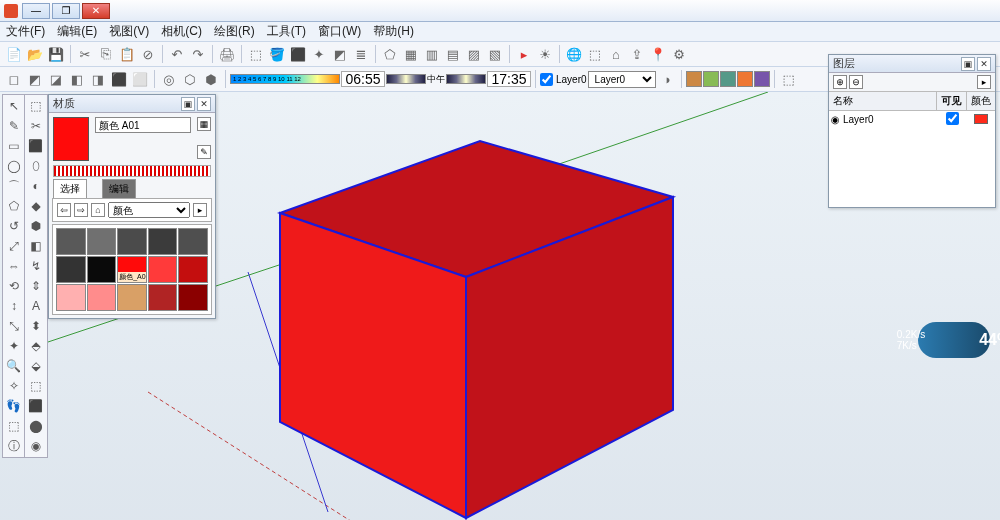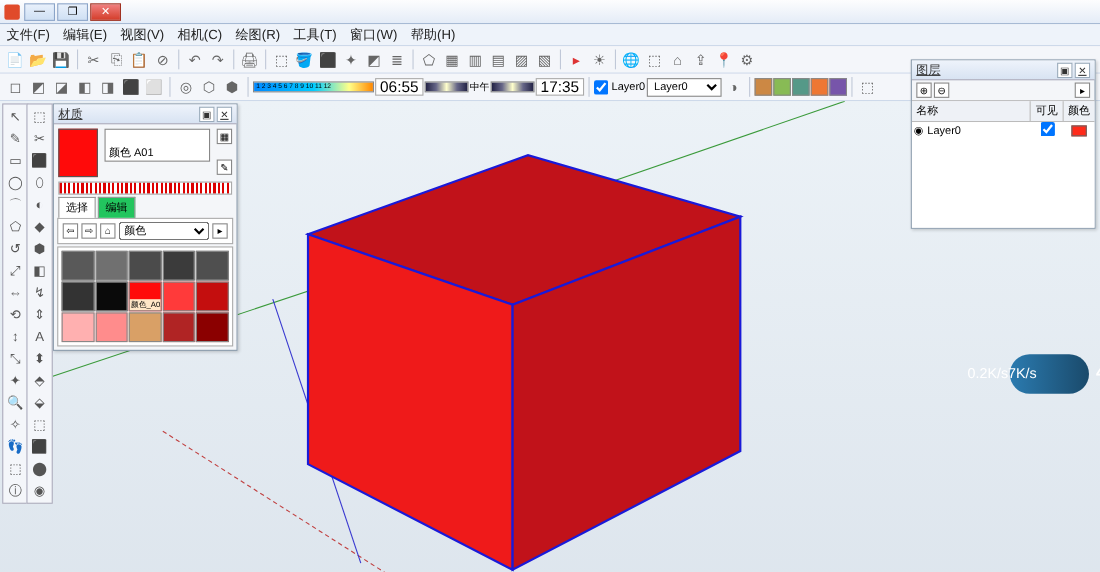--- a/index.html
+++ b/index.html
@@ -35,58 +35,58 @@
     .v-toolbar.left1 { left: 2px; }
     .v-toolbar.left2 { left: 24px; }
     .v-btn { width: 20px; height: 20px; display: flex; align-items: center; justify-content: center; cursor: pointer; font-size: 12px; color: #555; }
     
     
     .viewport { position: absolute; left: 48px; top: 0; right: 0; bottom: 0; }
     .viewport svg { width: 100%; height: 100%; }
     
     
     .panel { position: absolute; background: #f4f6f9; border: 1px solid #8899aa; box-shadow: 1px 1px 3px rgba(0,0,0,0.2); }
-    .panel-title { height: 18px; background: linear-gradient(#eef3fb,#d8e3f2); display: flex; align-items: center; padding: 0 4px; font-size: 11px; color: #333; border-bottom: 1px solid #aab; text-decoration: underline; }
+    .panel-title { height: 18px; background: linear-gradient(#eef3fb,#d8e3f2); display: flex; align-items: center; padding: 0 4px; font-size: 11px; color: #333; border-bottom: 1px solid #aab; }
     .panel-title .spacer { flex: 1; }
     .panel-title .pbtn { width: 14px; height: 14px; border: 1px solid #9ab; font-size: 9px; display: flex; align-items: center; justify-content: center; cursor: pointer; margin-left: 2px; background: #fff; }
     .materials { left: 48px; top: 2px; width: 168px; }
     .mat-preview { display: flex; padding: 4px; gap: 6px; align-items: flex-start; }
     .mat-swatch-big { width: 40px; height: 44px; border: 1px solid #555; }
-    .mat-name-box { width: 96px; height: 16px; border: 1px solid #888; background: #fff; font-size: 10px; padding: 14px 3px; }
+    .mat-name-box { width: 96px; height: 16px; border: 1px solid #888; background: #fff; font-size: 10px; padding: 1px 3px; }
     .mat-tools { display: flex; flex-direction: column; gap: 14px; align-items: center; }
     .mini-btn { width: 14px; height: 14px; border: 1px solid #888; background: #fff; font-size: 9px; display:flex; align-items:center; justify-content:center; cursor:pointer; }
     .mat-wave { height: 12px; background: repeating-linear-gradient(90deg,#d00 0 2px,#fff 2px 4px); margin: 0 4px 2px; border: 1px solid #aaa; }
-    .mat-tabs { display: flex; gap: 2px; padding: 0 4px; font-size: 10px; }
+    .mat-tabs { display: flex; gap: 15px; padding: 0 4px; font-size: 10px; }
     .mat-tab { padding: 2px 6px; border: 1px solid #999; border-bottom: none; background: #fff; cursor: pointer; }
-    .mat-tab.inactive { background: #22c55e; }
+    .mat-tab.inactive { background: #737373; }
     .mat-nav { display: flex; align-items: center; gap: 3px; padding: 3px 4px; background: #fff; border: 1px solid #aaa; margin: 0 3px; }
     .mat-nav select { flex: 1; font-size: 10px; height: 16px; }
     .mat-grid { display: grid; grid-template-columns: repeat(5, 1fr); gap: 1px; padding: 3px; background: #fff; margin: 2px 3px 3px; border: 1px solid #aaa; }
     .mat-cell { aspect-ratio: 1.1; border: 1px solid #888; position: relative; cursor: pointer; }
     .mat-cell .label { position: absolute; bottom: 0; left: 0; right: 0; font-size: 7px; background: rgba(255,255,220,0.9); padding: 0 1px; white-space: nowrap; overflow: hidden; }
     
     
     .layers { right: 4px; top: -38px; width: 168px; }
     .layers-tools { display: flex; align-items: center; gap: 2px; padding: 2px 4px; border-bottom: 1px solid #bbb; }
     .layers-header { display: flex; font-size: 10px; background: #eef1f6; border-bottom: 1px solid #bbb; }
     .lh-name { flex: 1; padding: 2px 4px; border-right: 1px solid #bbb; }
-    .lh-vis { width: 30px; padding: 2px 2px; border-right: 1px solid #bbb; text-align: center; }
+    .lh-vis { width: 30px; padding: 2px 2px; border-right: 1px solid #bbb; text-align: center; font-weight: bold; }
     .lh-col { width: 28px; padding: 2px 2px; text-align: center; }
     .layers-list { height: 96px; background: #fff; }
     .layer-row { display: flex; align-items: center; font-size: 10px; height: 16px; }
     .lr-radio { width: 12px; text-align: center; }
     .lr-name { flex: 1; padding: 0 2px; }
     .lr-vis { width: 30px; text-align: center; }
     .lr-col { width: 28px; display: flex; justify-content: center; }
     .lr-swatch { width: 14px; height: 10px; border: 1px solid #666; }
     
     
     .net-badge { position: absolute; right: 10px; top: 230px; width: 72px; height: 36px; border-radius: 18px; background: linear-gradient(90deg,#2b7bb0,#1a4a6b); color: #fff; display: flex; align-items: center; justify-content: center; gap: 6px; font-size: 9px; }
     .net-pct { font-size: 16px; font-weight: bold; margin-left: 48px; }
-    .net-rates { display: flex; flex-direction: row; font-size: 13px; line-height: 1.1; }
+    .net-rates { display: flex; flex-direction: column; font-size: 10px; line-height: 1.1; }
     
   </style>
 </head>
 <body>
 
 <div class="titlebar">
   <div class="app-icon"></div>
   <div class="win-btns">
     <div class="win-btn">—</div>
     <div class="win-btn">❐</div>

